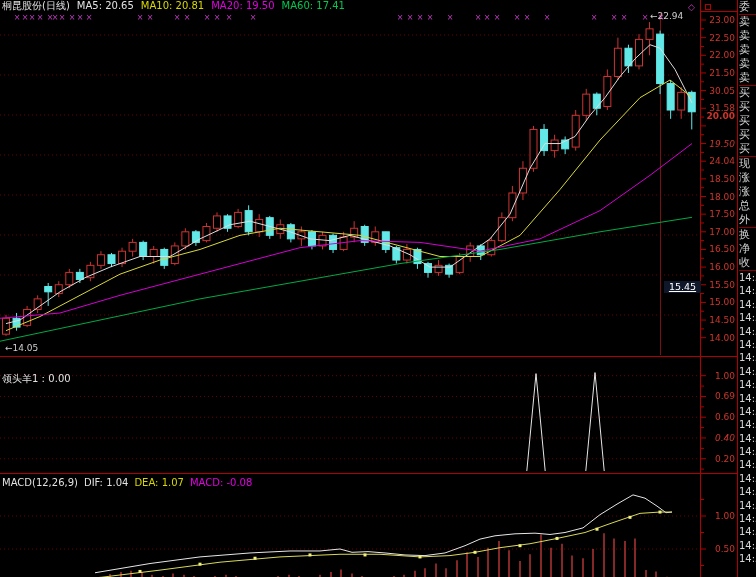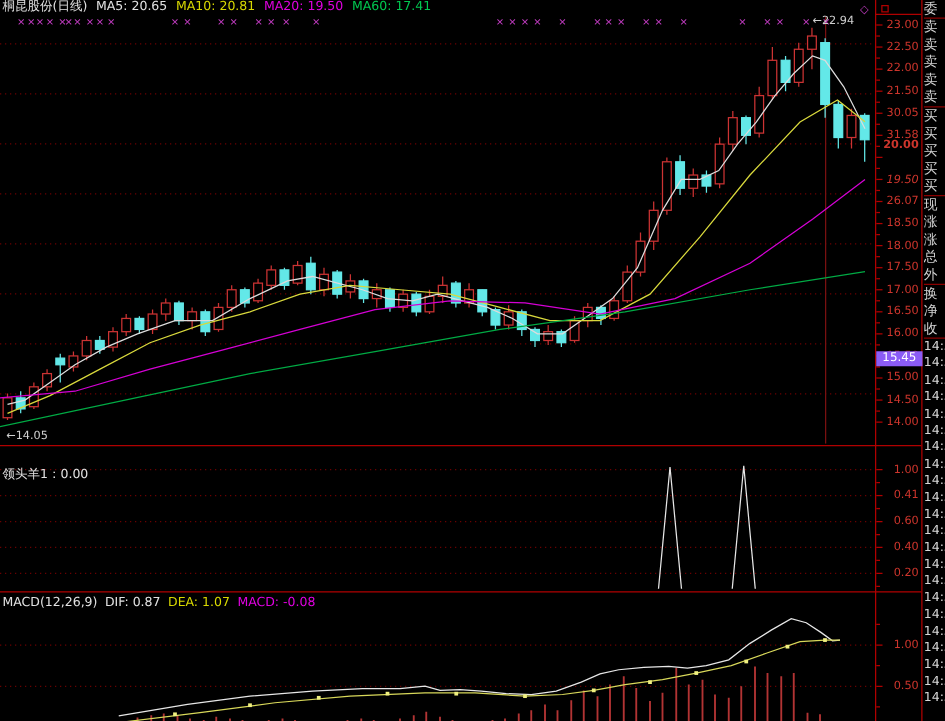--- a/index.html
+++ b/index.html
@@ -13,22 +13,22 @@
   .t-ma5{color:#e2e2e2;}
   .t-ma10{color:#d8d800;}
   .t-ma20{color:#e000e0;}
   .t-ma60{color:#00c850;}
   #p2-label{left:2px;top:372px;font-size:10px;color:#e2e2e2;}
   #p3-label{left:2px;top:477px;font-size:10px;}
   #p3-label span{margin-right:6px;}
   .p3-name{color:#e2e2e2;} .p3-dif{color:#e2e2e2;} .p3-dea{color:#d8d800;} .p3-macd{color:#e000e0;}
   #axis-col{position:absolute;left:700px;top:0;width:37px;height:496px;}
   .ax-label{position:absolute;right:2px;font-size:9px;color:#cd352c;line-height:10px;}
-  #price-highlight{position:absolute;left:701px;width:37px;height:12px;background:#8b5cf6;
-       color:#fff;font-size:9.5px;line-height:12px;text-align:center;}
+  #price-highlight{position:absolute;left:664px;width:37px;height:12px;background:#0f172a;
+       color:#fff;font-size:9.5px;line-height:12px;text-align:center;text-decoration:underline;}
   #sidebar{position:absolute;left:739px;top:0;width:17px;height:577px;overflow:hidden;}
   .sb-group{border-bottom:1px solid #8a0000;}
   .sb-row{height:14px;line-height:14px;font-size:11px;color:#d2d2d2;overflow:hidden;}
   .sb-time{height:13.4px;line-height:13.4px;font-size:10px;color:#d8d8d8;overflow:hidden;}
 </style>
 </head>
 <body>
 
 <div id="app">
 
@@ -372,47 +372,47 @@
       <rect x="705.5" y="4.5" width="5" height="5" fill="none" stroke="#b00000"></rect>
     </svg>
 
   <div id="title-row" class="ovl">
     <span class="t-stock">桐昆股份(日线)</span><span class="t-ma5">MA5: 20.65</span><span class="t-ma10">MA10: 20.81</span><span class="t-ma20">MA20: 19.50</span><span class="t-ma60">MA60: 17.41</span>
   </div>
 
   <div id="p2-label" class="ovl">领头羊1：0.00</div>
 
   <div id="p3-label" class="ovl">
-    <span class="p3-name">MACD(12,26,9)</span><span class="p3-dif">DIF: 0.87</span><span class="p3-dea">DEA: 1.07</span><span class="p3-macd">MACD: -0.08</span>
+    <span class="p3-name">MACD(12,26,9)</span><span class="p3-dif">DIF: 1.04</span><span class="p3-dea">DEA: 1.07</span><span class="p3-macd">MACD: -0.08</span>
   </div>
 
   <div id="axis-col">
       <div class="ax-label" style="top: 15px;">23.00</div>
       <div class="ax-label" style="top: 32.65px;">22.50</div>
       <div class="ax-label" style="top: 50.3px;">22.00</div>
       <div class="ax-label" style="top: 67.95px;">21.50</div>
       <div class="ax-label" style="top: 85.6px;">30.05</div>
       <div class="ax-label" style="top: 103.25px;">31.58</div>
       <div class="ax-label" style="top: 111px; font-weight: bold;">20.00</div>
       <div class="ax-label" style="top: 138.55px; font-style: italic;">19.50</div>
-      <div class="ax-label" style="top: 156.2px;">26.07</div>
+      <div class="ax-label" style="top: 156.2px;">24.04</div>
       <div class="ax-label" style="top: 173.85px;">18.50</div>
       <div class="ax-label" style="top: 191.5px;">18.00</div>
       <div class="ax-label" style="top: 209.15px;">17.50</div>
       <div class="ax-label" style="top: 226.8px;">17.00</div>
       <div class="ax-label" style="top: 244.45px;">16.50</div>
       <div class="ax-label" style="top: 262.1px;">16.00</div>
       <div class="ax-label" style="top: 279.75px;">15.50</div>
       <div class="ax-label" style="top: 297.4px;">15.00</div>
       <div class="ax-label" style="top: 315.05px;">14.50</div>
       <div class="ax-label" style="top: 332.7px;">14.00</div>
       <div class="ax-label" style="top: 370.7px;">1.00</div>
-      <div class="ax-label" style="top: 391.46px;">0.41</div>
+      <div class="ax-label" style="top: 391.46px;">0.69</div>
       <div class="ax-label" style="top: 412.22px;">0.60</div>
-      <div class="ax-label" style="top: 432.98px;">0.40</div>
+      <div class="ax-label" style="top: 432.98px; font-style: italic;">0.40</div>
       <div class="ax-label" style="top: 453.74px;">0.20</div>
       <div class="ax-label" style="top: 511px;">1.00</div>
       <div class="ax-label" style="top: 544px;">0.50</div>
     </div>
 
   <div id="price-highlight" style="top: 280.515px;">15.45</div>
 
   <div id="sidebar">
       <div class="sb-group">
         <div class="sb-row">委</div>

